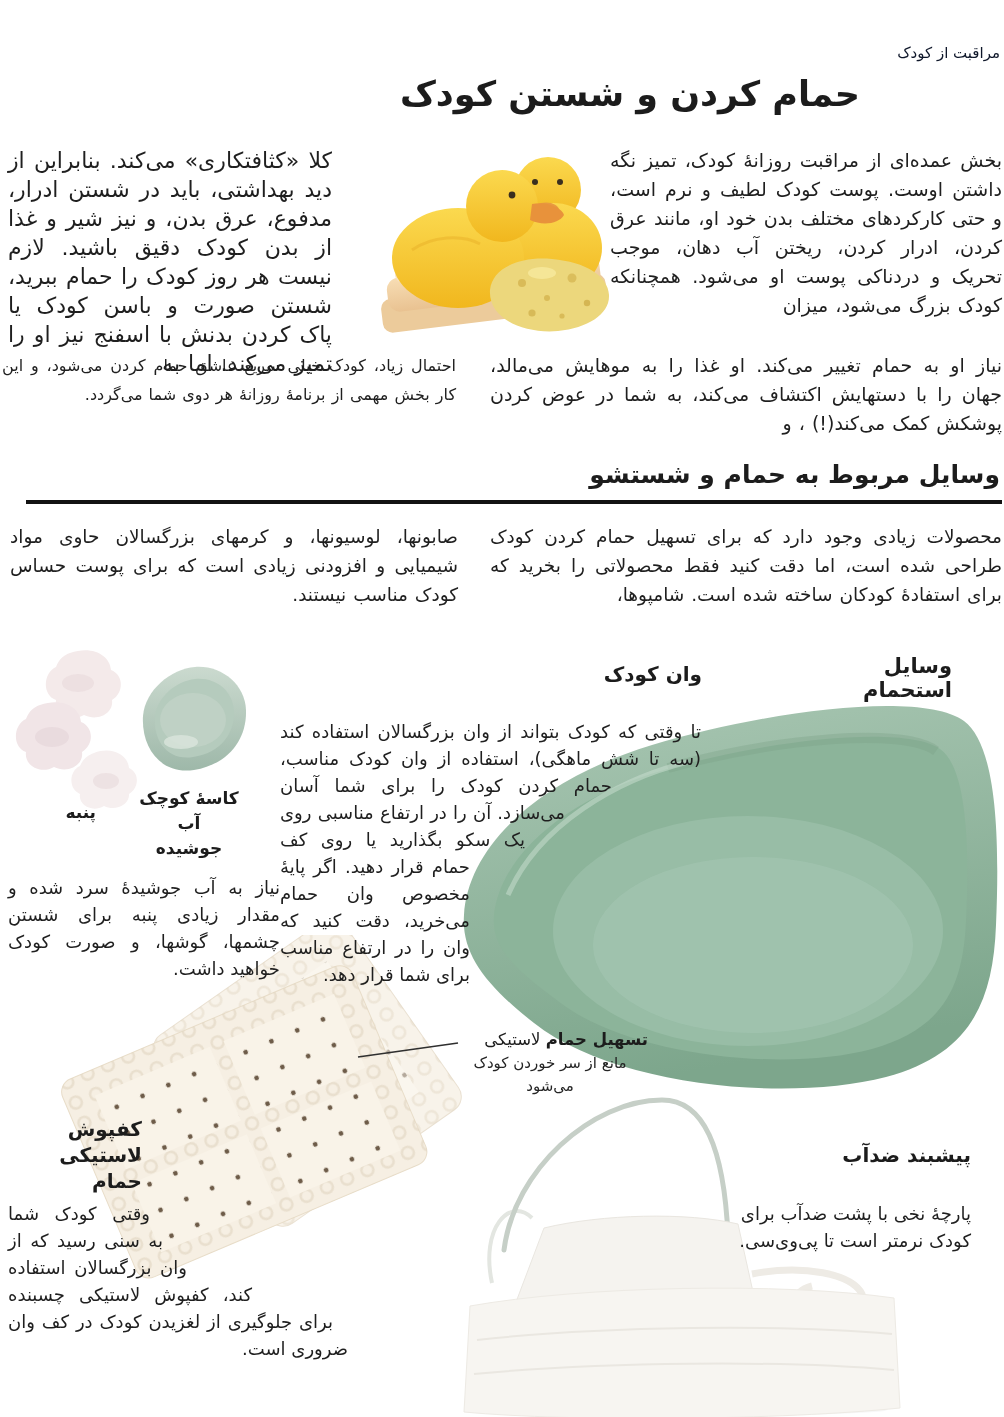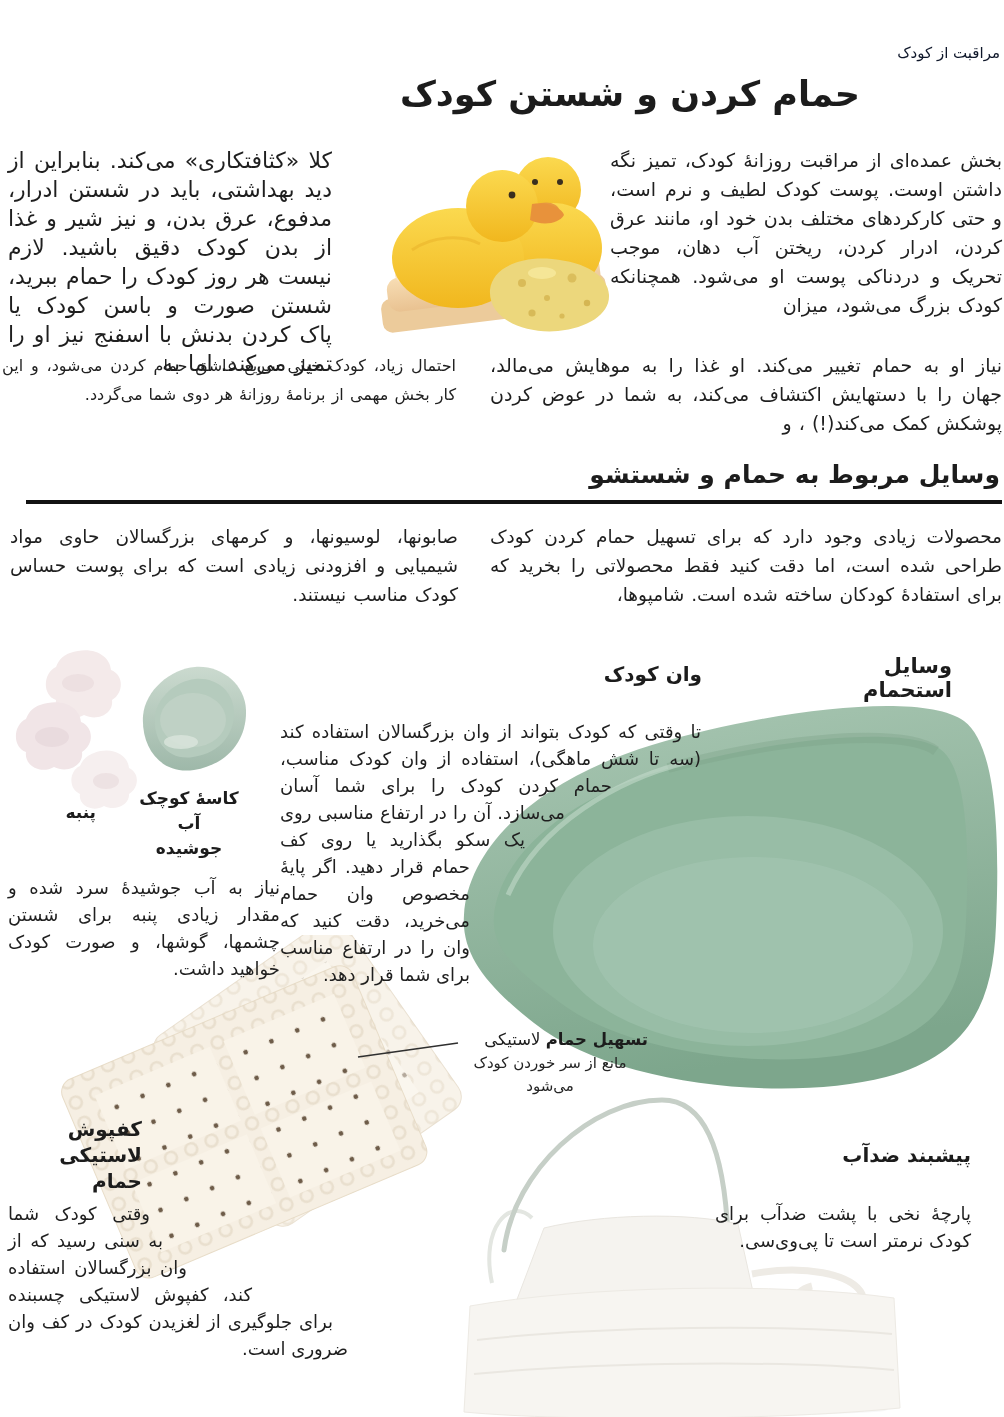--- a/index.html
+++ b/index.html
@@ -200,15 +200,15 @@
   <div class="abs para-sm" style="left:8px;top:1172px;width:340px;height:170px">
     <span class="sp" style="width:198px;height:27px"></span>
     <span class="sp" style="width:185px;height:27px"></span>
     <span class="sp" style="width:161px;height:27px"></span>
     <span class="sp" style="width:96px;height:27px"></span>
     <span class="sp" style="width:15px;height:27px"></span>
     <span>وقتی کودک شما به سنی رسید که از وان بزرگسالان استفاده کند، کفپوش لاستیکی چسبنده برای جلوگیری از لغزیدن کودک در کف وان ضروری است.</span>
   </div>
 
   <div class="abs h-item" style="left:715px;top:1142px;width:256px">پیشبند ضدآب</div>
-  <div class="abs para-sm" style="left:715px;top:1172px;width:256px;">پارچهٔ نخی با پشت ضدآب برای کودک نرمتر است تا پی‌وی‌سی.</div>
+  <div class="abs para-sm" style="left:715px;top:1172px;width:256px;text-align:right">پارچهٔ نخی با پشت ضدآب برای کودک نرمتر است تا پی‌وی‌سی.</div>
 
 </div>
 
 </body></html>

